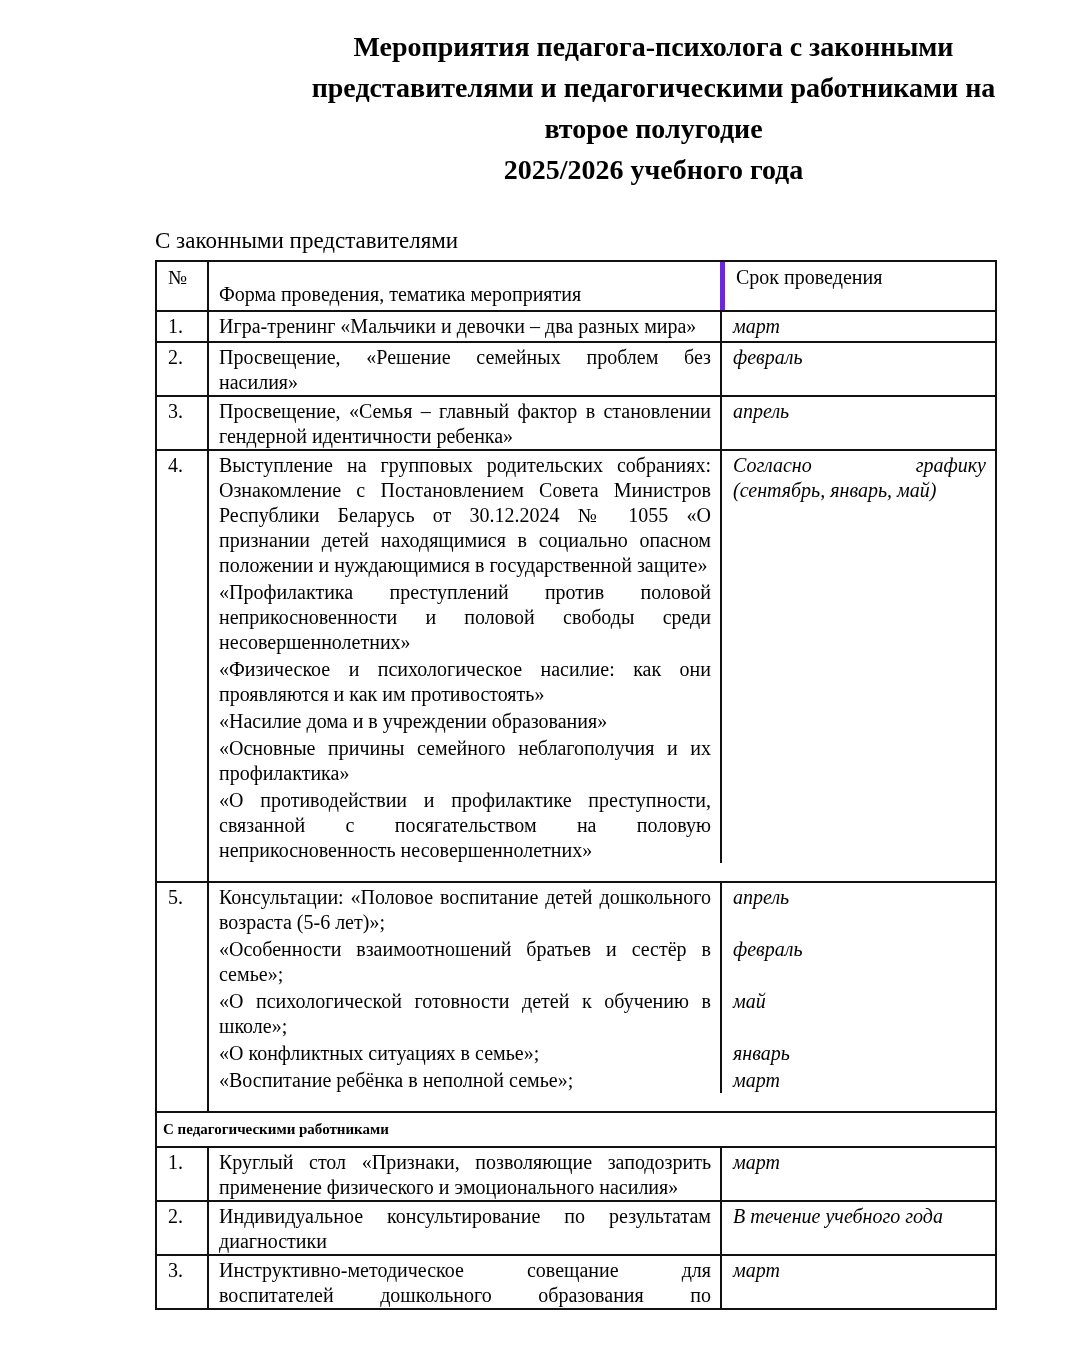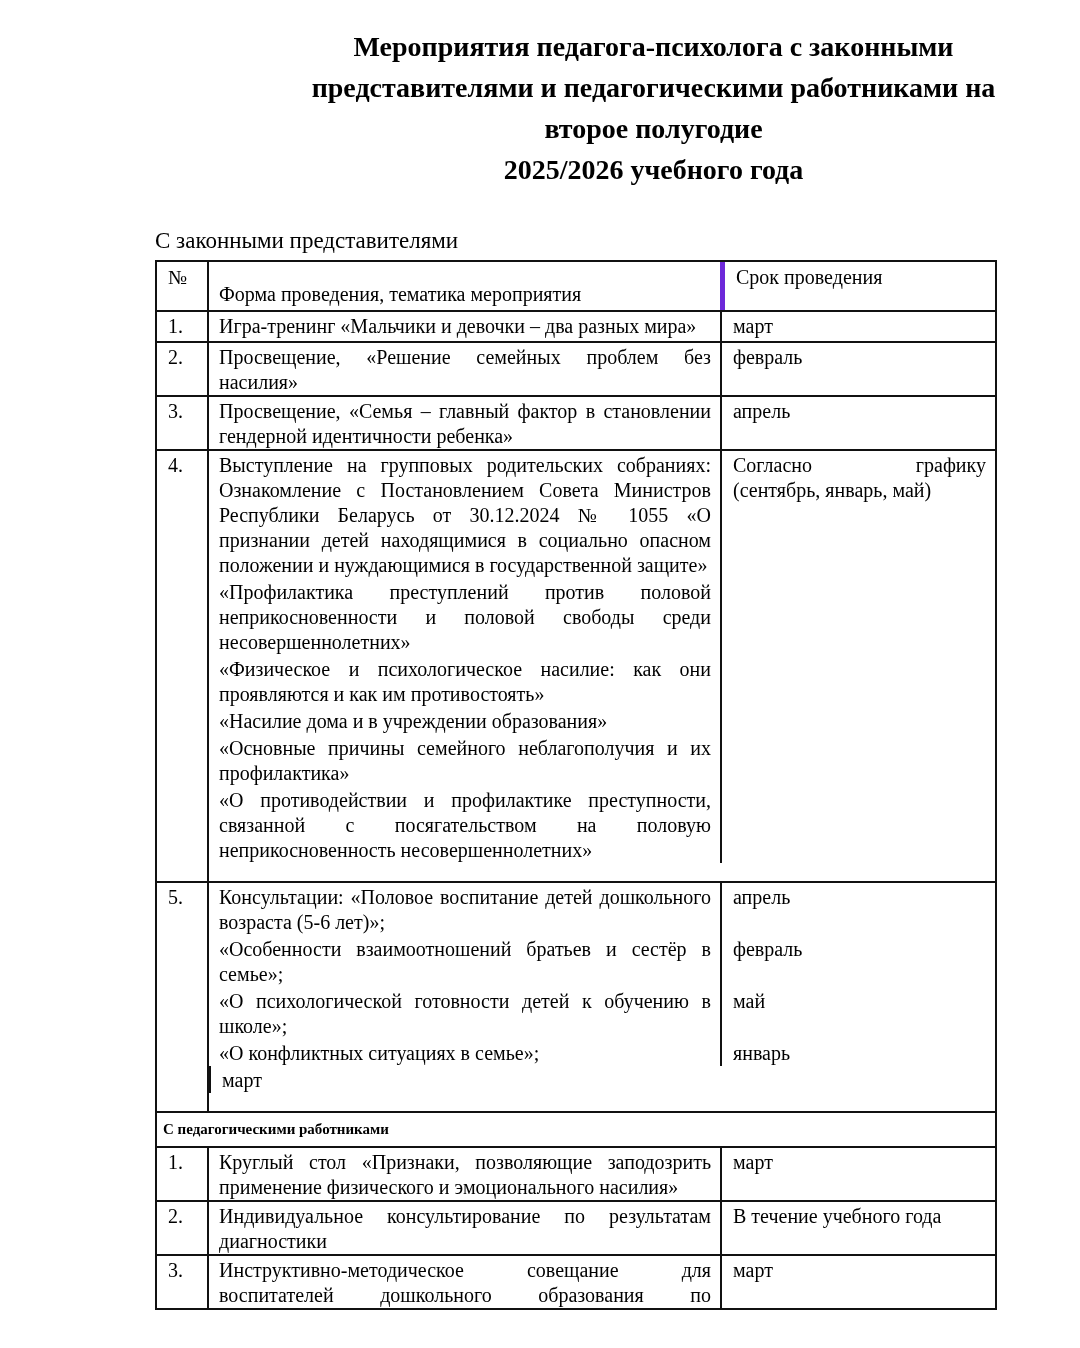--- a/index.html
+++ b/index.html
@@ -34,20 +34,21 @@
   .topic-part {
     flex: 0 0 511px; width: 511px;
     padding: 2px 9px 0 10px;
     text-align: justify;
   }
   .topic-part .para.cut { text-align-last: justify; }
   .date-part {
     flex: 1 1 auto;
     border-left: 2px solid #111;
     padding: 2px 9px 0 11px;
+    font-style: italic;
   }
   .date-line:not(:last-child) { text-align: justify; text-align-last: justify; }
   .trow.tall .items { padding-bottom: 18px; border-radius: 27px; }
   .header-row .cell-topic {
     flex: 0 0 511px; width: 511px; padding: 20px 9px 3px 10px;
   }
   .header-row .cell-date {
     flex: 1 1 auto; border-left: 5px solid #6d28d9; padding: 3px 9px 3px 11px;
   }
   .header-row .cell-num { padding-top: 3px; padding-bottom: 3px; }
@@ -186,20 +187,23 @@
           </div>
           <div class="item">
             <div class="topic-part">
               <div class="para">«О конфликтных ситуациях в семье»;</div>
             </div>
             <div class="date-part">
               <div class="date-line-single">январь</div>
             </div>
           </div>
           <div class="item">
+            <div class="topic-part">
+              <div class="para">«Воспитание ребёнка в неполной семье»;</div>
+            </div>
             <div class="date-part">
               <div class="date-line-single">март</div>
             </div>
           </div>
         </div>
       </div>
       <div class="trow section-row">С педагогическими работниками</div>
       <div class="trow">
         <div class="cell-num">1.</div>
         <div class="items">

